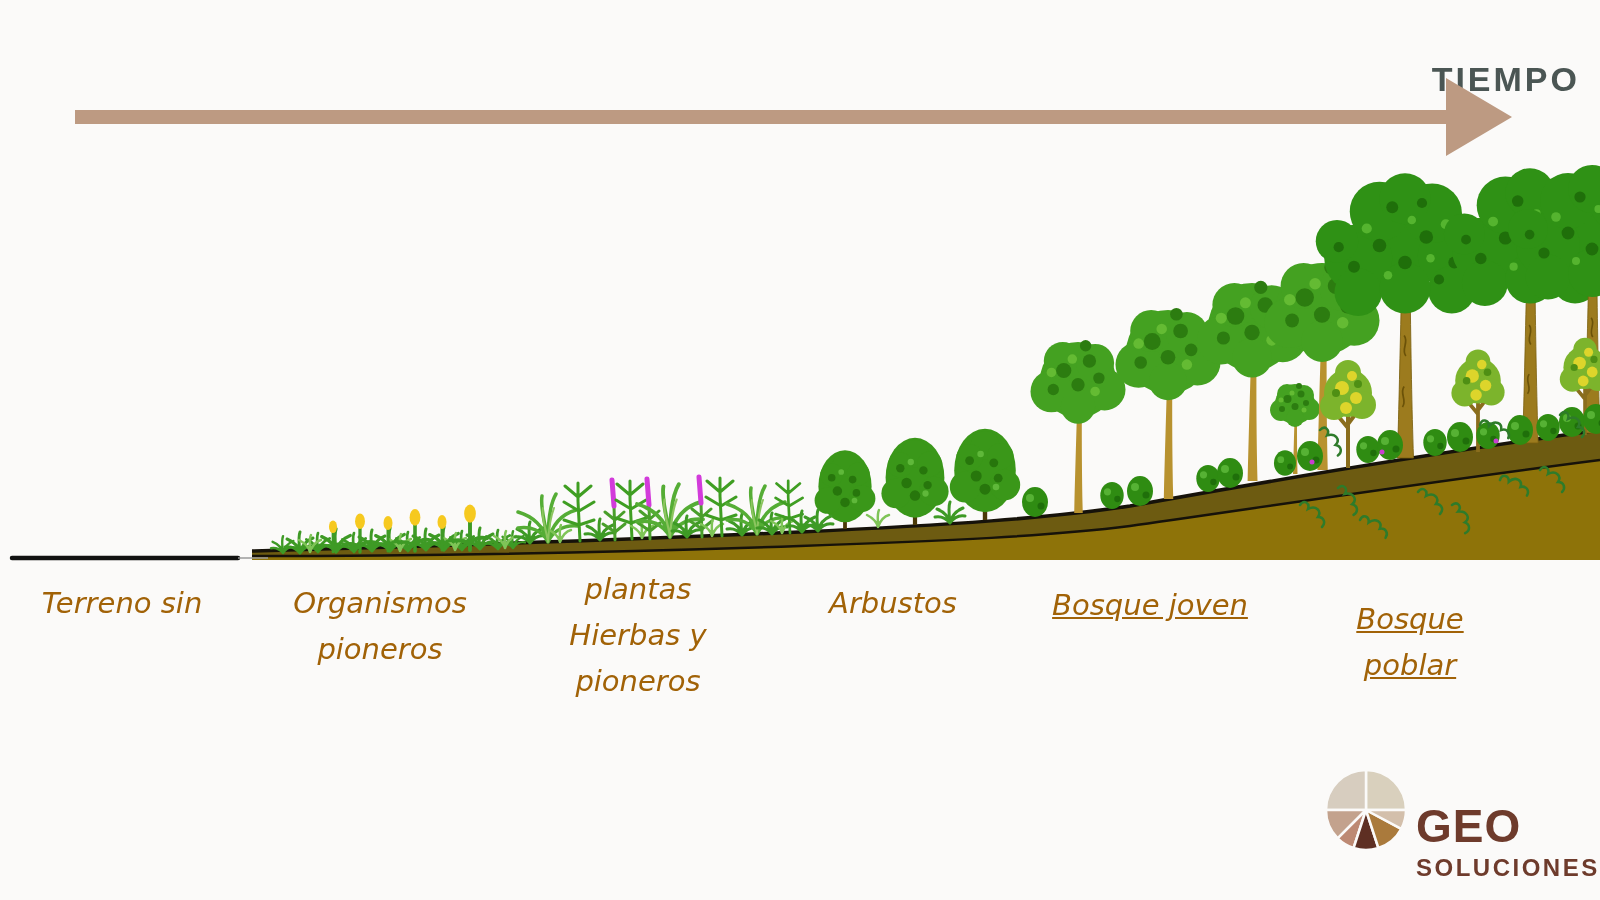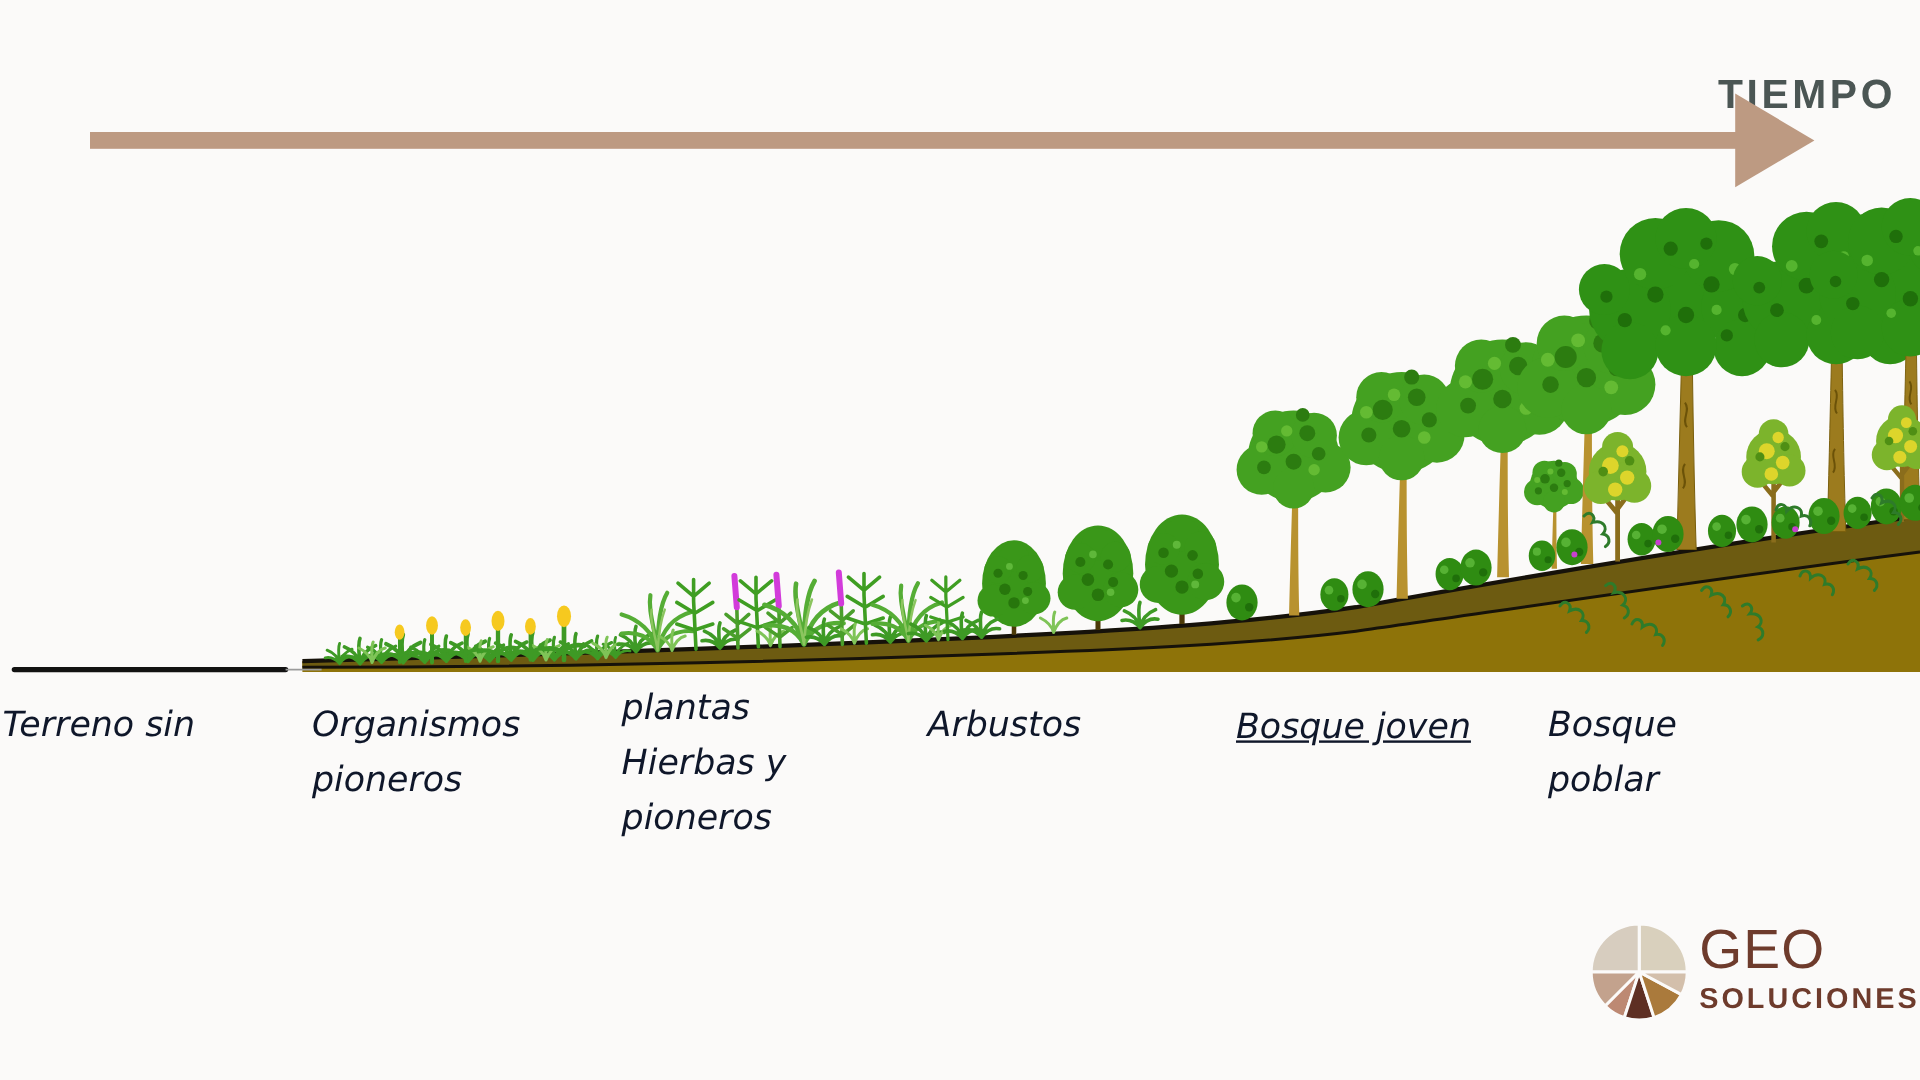--- a/index.html
+++ b/index.html
@@ -24,31 +24,31 @@
     position:absolute;left:1446px;top:78px;width:0;height:0;
     border-left:66px solid #bd9a82;
     border-top:39px solid transparent;
     border-bottom:39px solid transparent;
   }
 
   .illustration{position:absolute;left:0;top:0;width:1600px;height:900px;}
 
   .stage-label{
     position:absolute;width:240px;
-    text-align:left;
+    text-align:center;
     font-size:29px;font-style:italic;line-height:46px;
-    color:#0f172a;
+    color:#a16207;
     font-family:"DejaVu Sans", sans-serif;
   }
   .stage-label span{display:block;}
 
   .logo{position:absolute;left:1322px;top:760px;width:270px;height:110px;}
   .logo-icon{position:absolute;left:0;top:4px;}
   .logo-text{position:absolute;left:94px;top:8px;color:#6e3b2c;}
-  .logo-name{font-size:46px;font-weight:normal;letter-spacing:1px;line-height:46px;}
+  .logo-name{font-size:46px;font-weight:bold;letter-spacing:1px;line-height:46px;margin-top:35px;}
   .logo-subtitle{font-size:24px;font-weight:bold;letter-spacing:2.5px;margin-top:5px;text-align:center;}
 </style>
 </head>
 <body>
 
 <div class="stage-canvas">
 
   <div class="diagram-title">TIEMPO</div>
   <div class="time-arrow-shaft"></div>
   <div class="time-arrow-head"></div>
@@ -300,21 +300,21 @@
     <span>plantas</span>
     <span>Hierbas y</span>
     <span>pioneros</span>
   </div>
   <div class="stage-label" style="left:773px;top:580px;">
     <span>Arbustos</span>
   </div>
   <div class="stage-label" style="left:1030px;top:582px;text-decoration:underline;">
     <span>Bosque joven</span>
   </div>
-  <div class="stage-label" style="left:1290px;top:580px;">
+  <div class="stage-label" style="left:1290px;top:596px;text-decoration:underline;">
     <span>Bosque</span>
     <span>poblar</span>
   </div>
 
   <div class="logo">
     <svg class="logo-icon" width="88" height="92" viewBox="-44 -46 88 92" xmlns="http://www.w3.org/2000/svg">
       <g stroke="#fbfaf9" stroke-width="2.5" stroke-linejoin="round">
         <path d="M0,0 L40,0 A40,40 0 0 0 0,-40 Z" fill="#d9d0bd"></path>
         <path d="M0,0 L0,-40 A40,40 0 0 0 -40,0 Z" fill="#d7cdbf"></path>
         <path d="M0,0 L-40,0 A40,40 0 0 0 -28.3,28.3 Z" fill="#c3a28d"></path>

